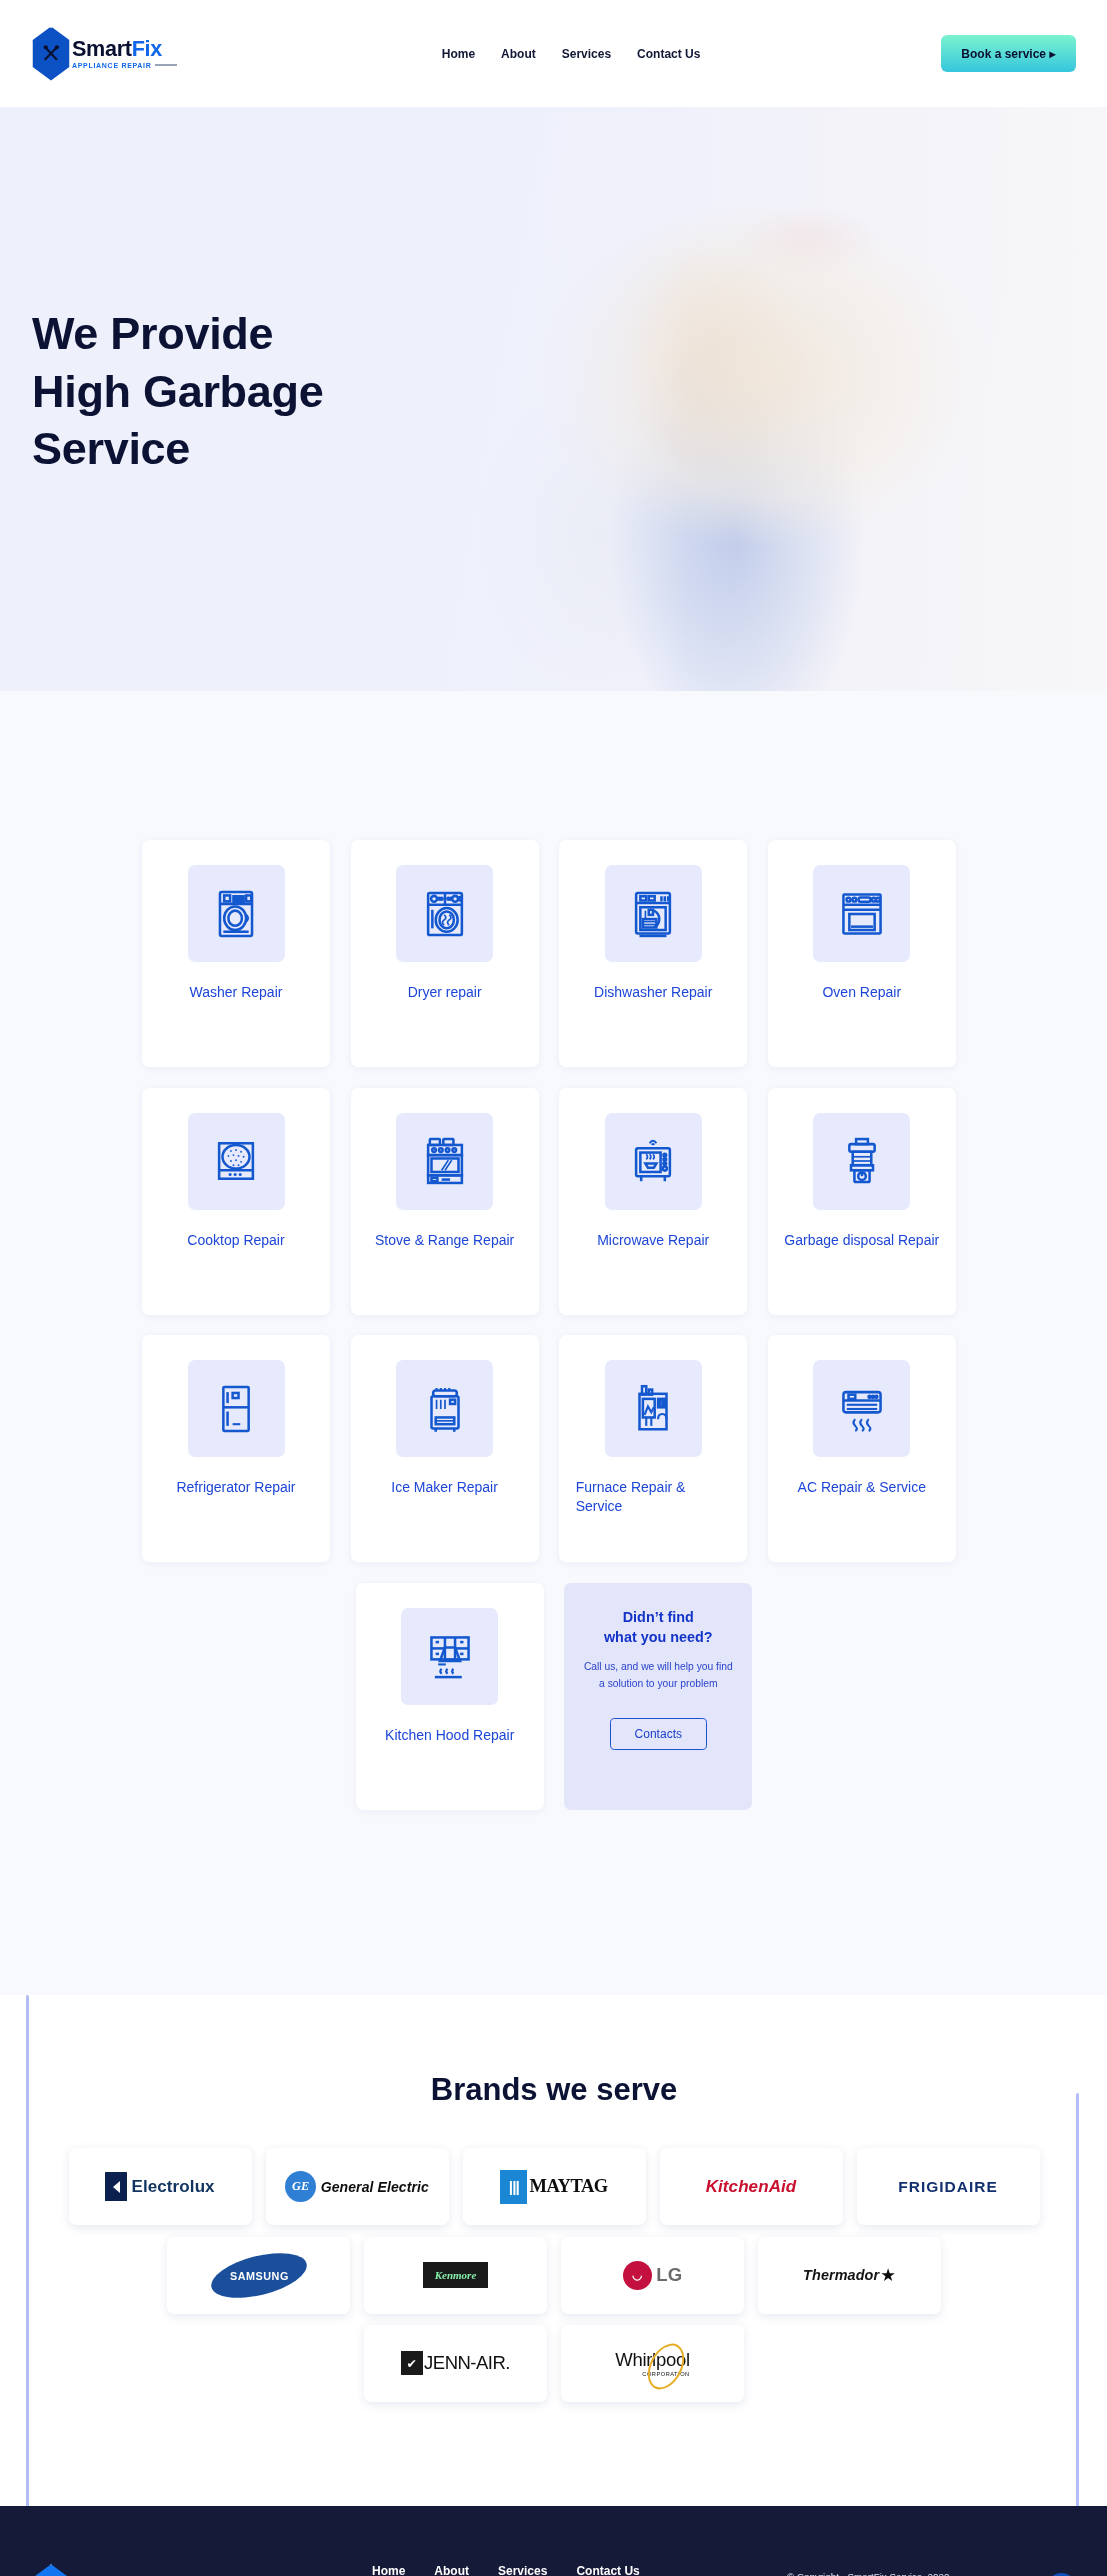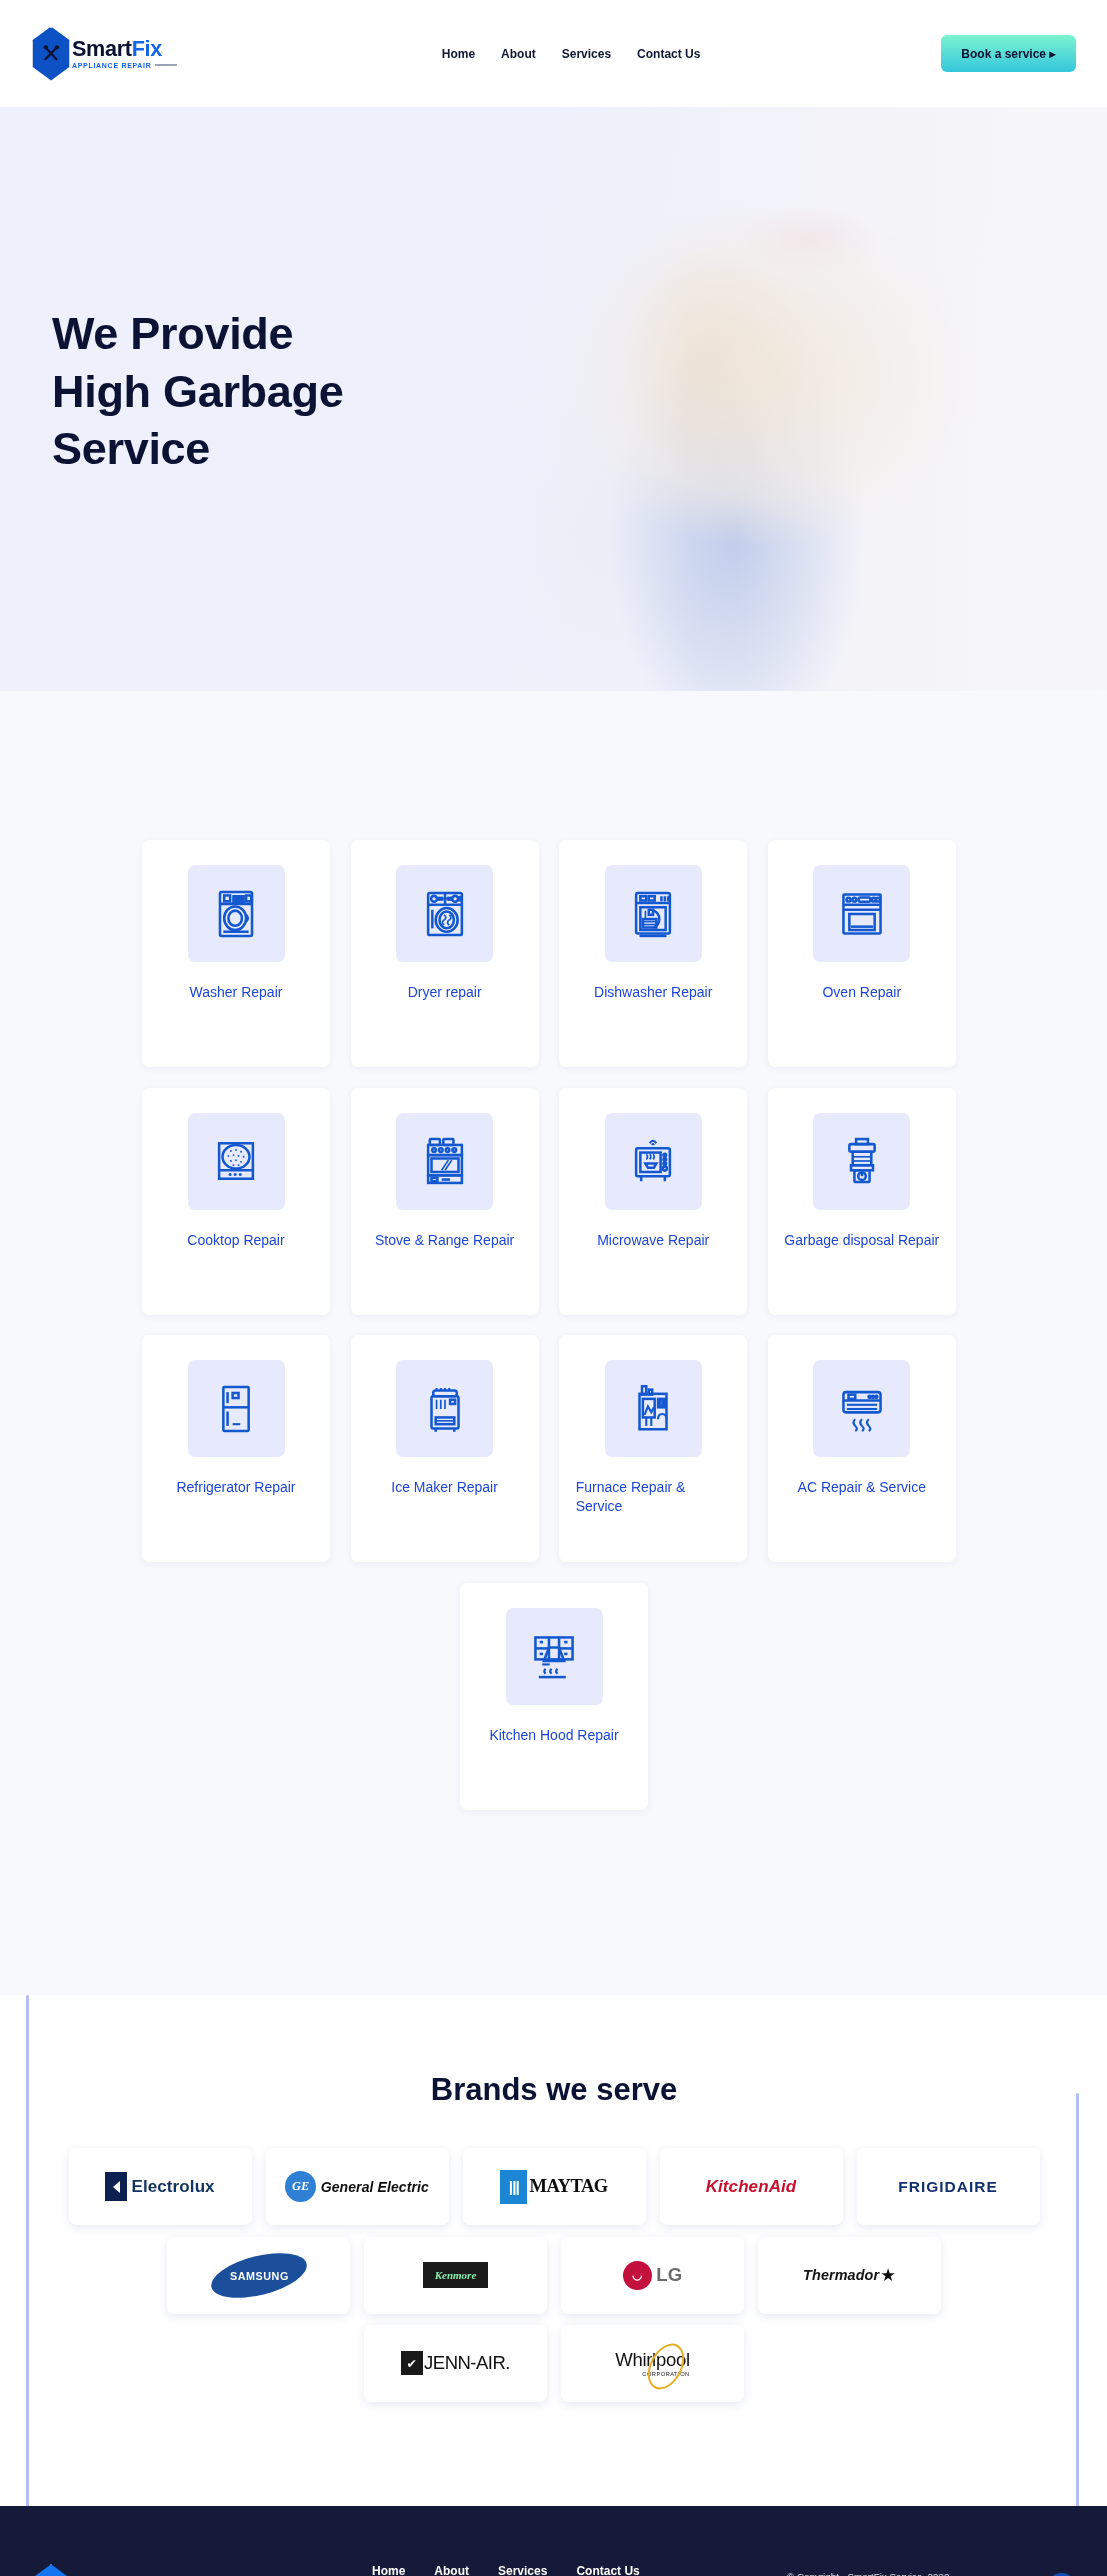--- a/index.html
+++ b/index.html
@@ -69,21 +69,20 @@
     white-space: nowrap;
     text-align: center;
   }
 
   
   .hero {
     height: 584px;
     position: relative;
     overflow: hidden;
     background: #eef0fb;
-    padding-left: 20px;
   }
   .hero-photo {
     position: absolute;
     inset: 0;
     background:
       radial-gradient(ellipse 289px 222px at 762px 268px, rgba(240,222,196,0.95) 0%, rgba(243,232,214,0.55) 55%, rgba(238,240,251,0) 78%),
       radial-gradient(ellipse 170px 289px at 737px 428px, rgba(62,106,196,0.45) 0%, rgba(62,106,196,0.16) 52%, rgba(238,240,251,0) 76%),
       radial-gradient(ellipse 134px 170px at 716px 258px, rgba(226,186,150,0.75) 0%, rgba(238,240,251,0) 70%),
       radial-gradient(ellipse 155px 216px at 592px 428px, rgba(228,231,240,0.95) 0%, rgba(238,240,251,0) 72%),
       radial-gradient(ellipse 93px 46px at 809px 134px, rgba(236,206,214,0.7) 0%, rgba(238,240,251,0) 75%),
@@ -597,20 +596,28 @@
             <path d="M22 47 q-3 3 0 6" stroke-width="2.5"></path>
             <path d="M29 47 q-3 3 0 6" stroke-width="2.5"></path>
             <path d="M36 47 q-3 3 0 6" stroke-width="2.5"></path>
             <line x1="14" y1="57" x2="46" y2="57" stroke-width="3"></line>
           </svg>
         </div>
         <div class="srv-label">Kitchen Hood Repair</div>
       </div>
 
 
+      <div class="cta-card">
+        <h3>
+          <span>Didn’t find</span><br>
+          <span>what you need?</span>
+        </h3>
+        <p>Call us, and we will help you find a solution to your problem</p>
+        <button class="contacts-btn">Contacts</button>
+      </div>
     </div>
 
   </div>
 </section>
 
 <section class="brands">
   <div class="rule-left"></div>
   <div class="rule-right"></div>
 
   <h2>Brands we serve</h2>

